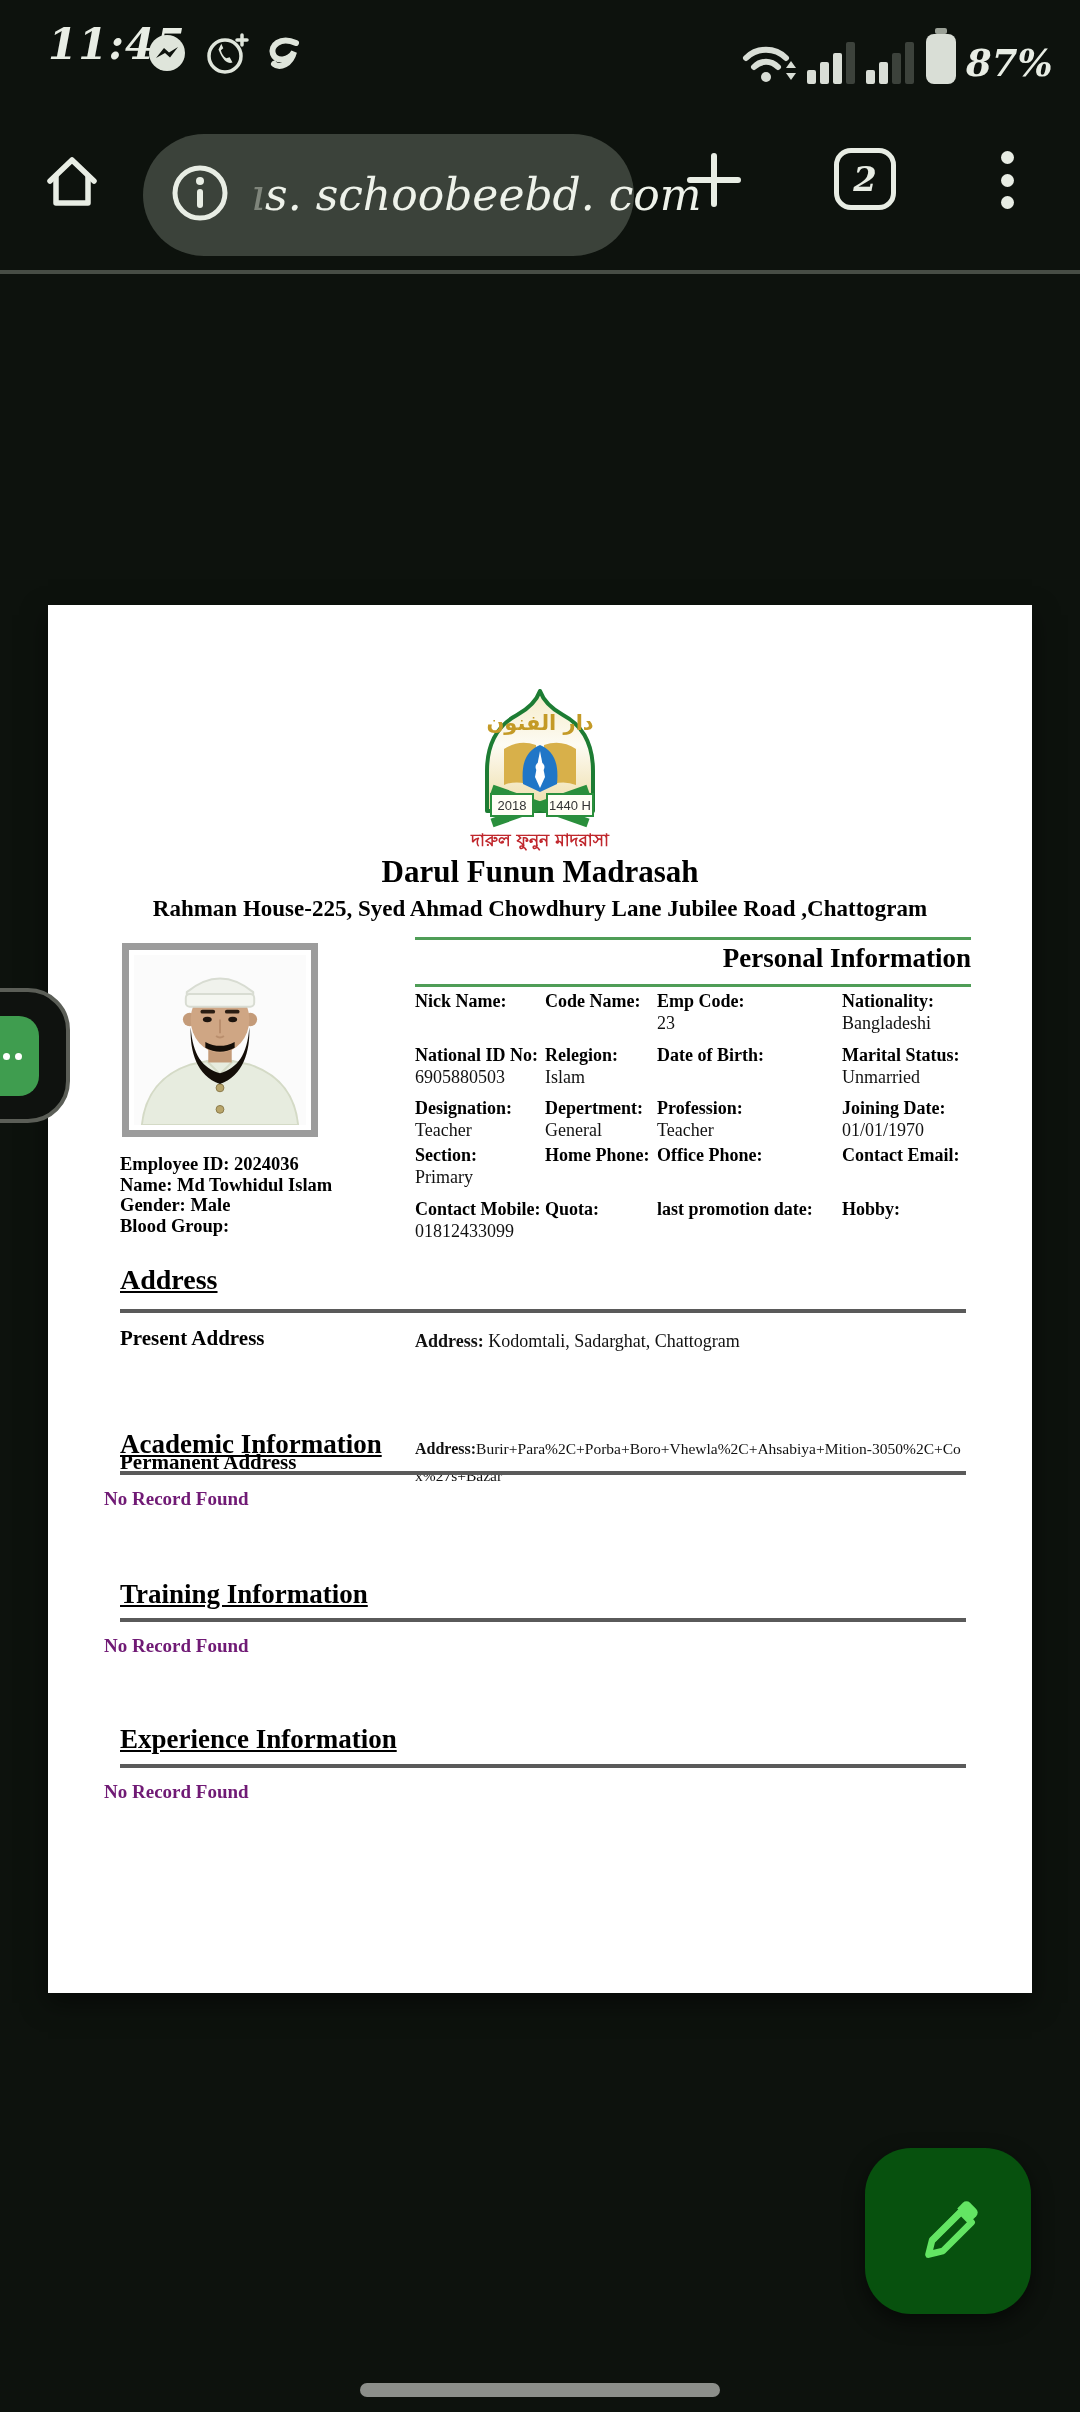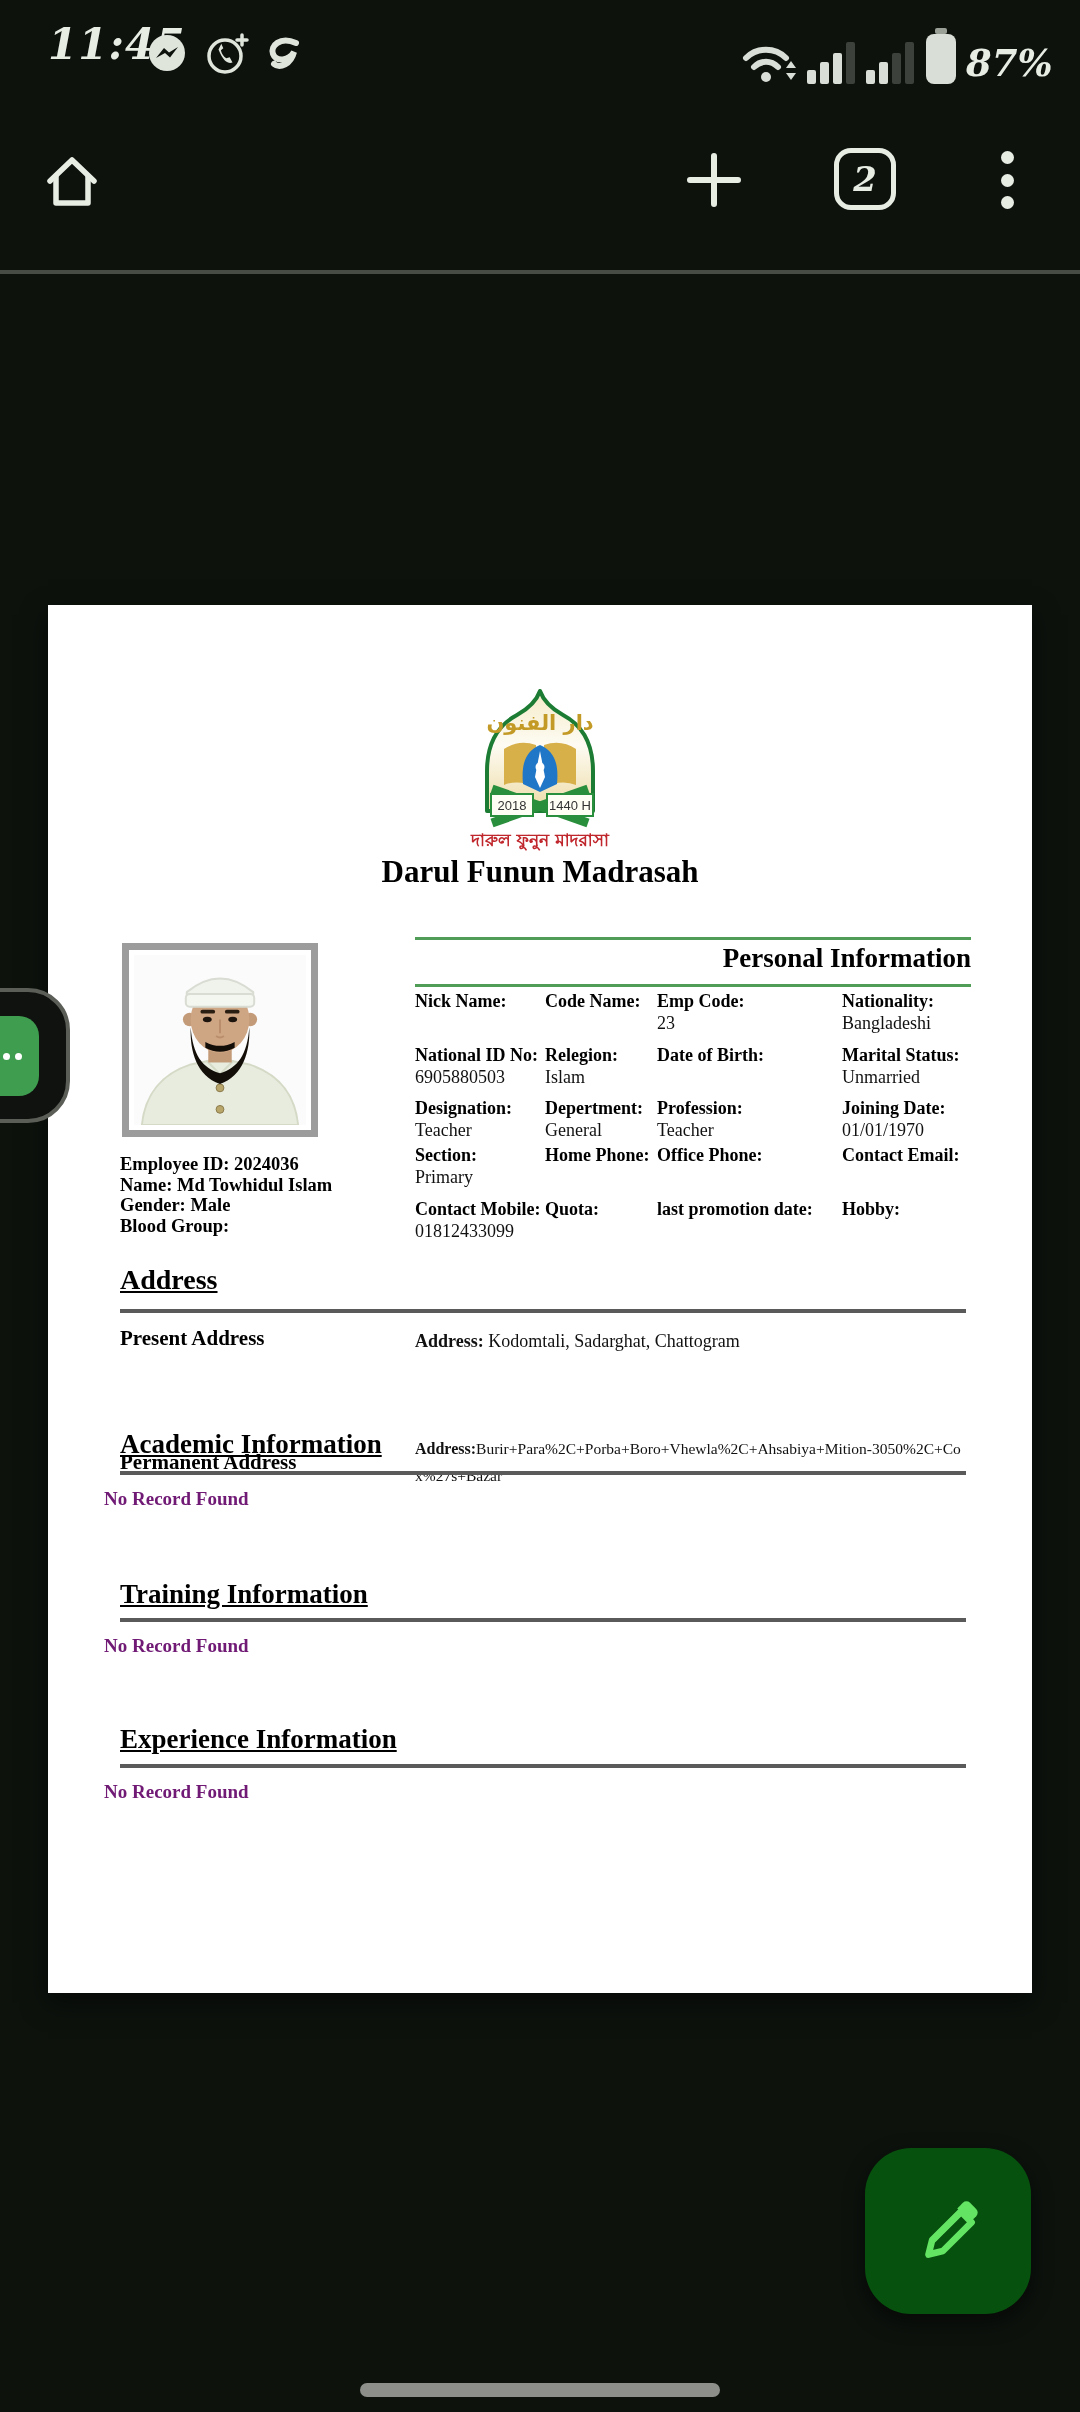--- a/index.html
+++ b/index.html
@@ -142,20 +142,30 @@
 </div>
 
 <div class="toolbar">
   <span class="home-btn">
     <svg width="60" height="60" viewBox="0 0 60 60">
       <path d="M8 30 L30 9 L52 30" fill="none" stroke="#e8ede4" stroke-width="5.5" stroke-linecap="round" stroke-linejoin="round"></path>
       <path d="M14 26 V52 H46 V26" fill="none" stroke="#e8ede4" stroke-width="5.5" stroke-linecap="round" stroke-linejoin="round"></path>
     </svg>
   </span>
 
+  <div class="url-pill">
+    <span class="info-icon">
+      <svg width="62" height="62" viewBox="0 0 62 62">
+        <circle cx="31" cy="31" r="25" fill="none" stroke="#e8ede4" stroke-width="5"></circle>
+        <circle cx="31" cy="19" r="4" fill="#e8ede4"></circle>
+        <rect x="28" y="27" width="6" height="19" rx="3" fill="#e8ede4"></rect>
+      </svg>
+    </span>
+    <span class="url-text"><span class="url-dim">ı</span><span>s. schoobeebd. com</span></span>
+  </div>
 
   <span class="plus-btn">
     <svg width="64" height="64" viewBox="0 0 64 64">
       <path d="M32 8 V56 M8 32 H56" stroke="#e8ede4" stroke-width="6" stroke-linecap="round"></path>
     </svg>
   </span>
 
   <div class="tab-btn">
     <span class="tab-count">2</span>
   </div>
@@ -192,20 +202,21 @@
         <line x1="124" y1="102" x2="28" y2="136" stroke="#2a8f3c" stroke-width="9"></line>
         <rect x="27" y="107" width="42" height="22" fill="#fffef5" stroke="#2a8f3c" stroke-width="2"></rect>
         <text x="48" y="123" text-anchor="middle" font-family="Liberation Sans, sans-serif" font-size="13" fill="#333">2018</text>
         <rect x="83" y="107" width="46" height="22" fill="#fffef5" stroke="#2a8f3c" stroke-width="2"></rect>
         <text x="106" y="123" text-anchor="middle" font-family="Liberation Sans, sans-serif" font-size="13" fill="#333">1440 H</text>
       </svg>
       <div class="logo-bn">দারুল ফুনুন মাদরাসা</div>
     </div>
 
     <div class="doc-center doc-title">Darul Funun Madrasah</div>
+    <div class="doc-center doc-subtitle">Rahman House-225, Syed Ahmad Chowdhury Lane Jubilee Road ,Chattogram</div>
 
     <div class="photo-frame">
       <svg width="172" height="170" viewBox="0 0 176 174">
         <rect width="176" height="174" fill="#fbfbfb"></rect>
         <path d="M8 174 C12 136 34 120 58 112 L88 106 L118 112 C142 120 164 136 168 174 Z" fill="#e7ecdf" stroke="#d4dac6" stroke-width="2"></path>
         <path d="M74 108 L88 122 L102 108" fill="none" stroke="#d4dac6" stroke-width="2"></path>
         <circle cx="88" cy="136" r="4" fill="#b9a66b" stroke="#8a7a4a"></circle>
         <circle cx="88" cy="158" r="4" fill="#b9a66b" stroke="#8a7a4a"></circle>
         <rect x="76" y="90" width="24" height="20" fill="#c49b79"></rect>
         <circle cx="57" cy="66" r="7" fill="#c49b79"></circle>

